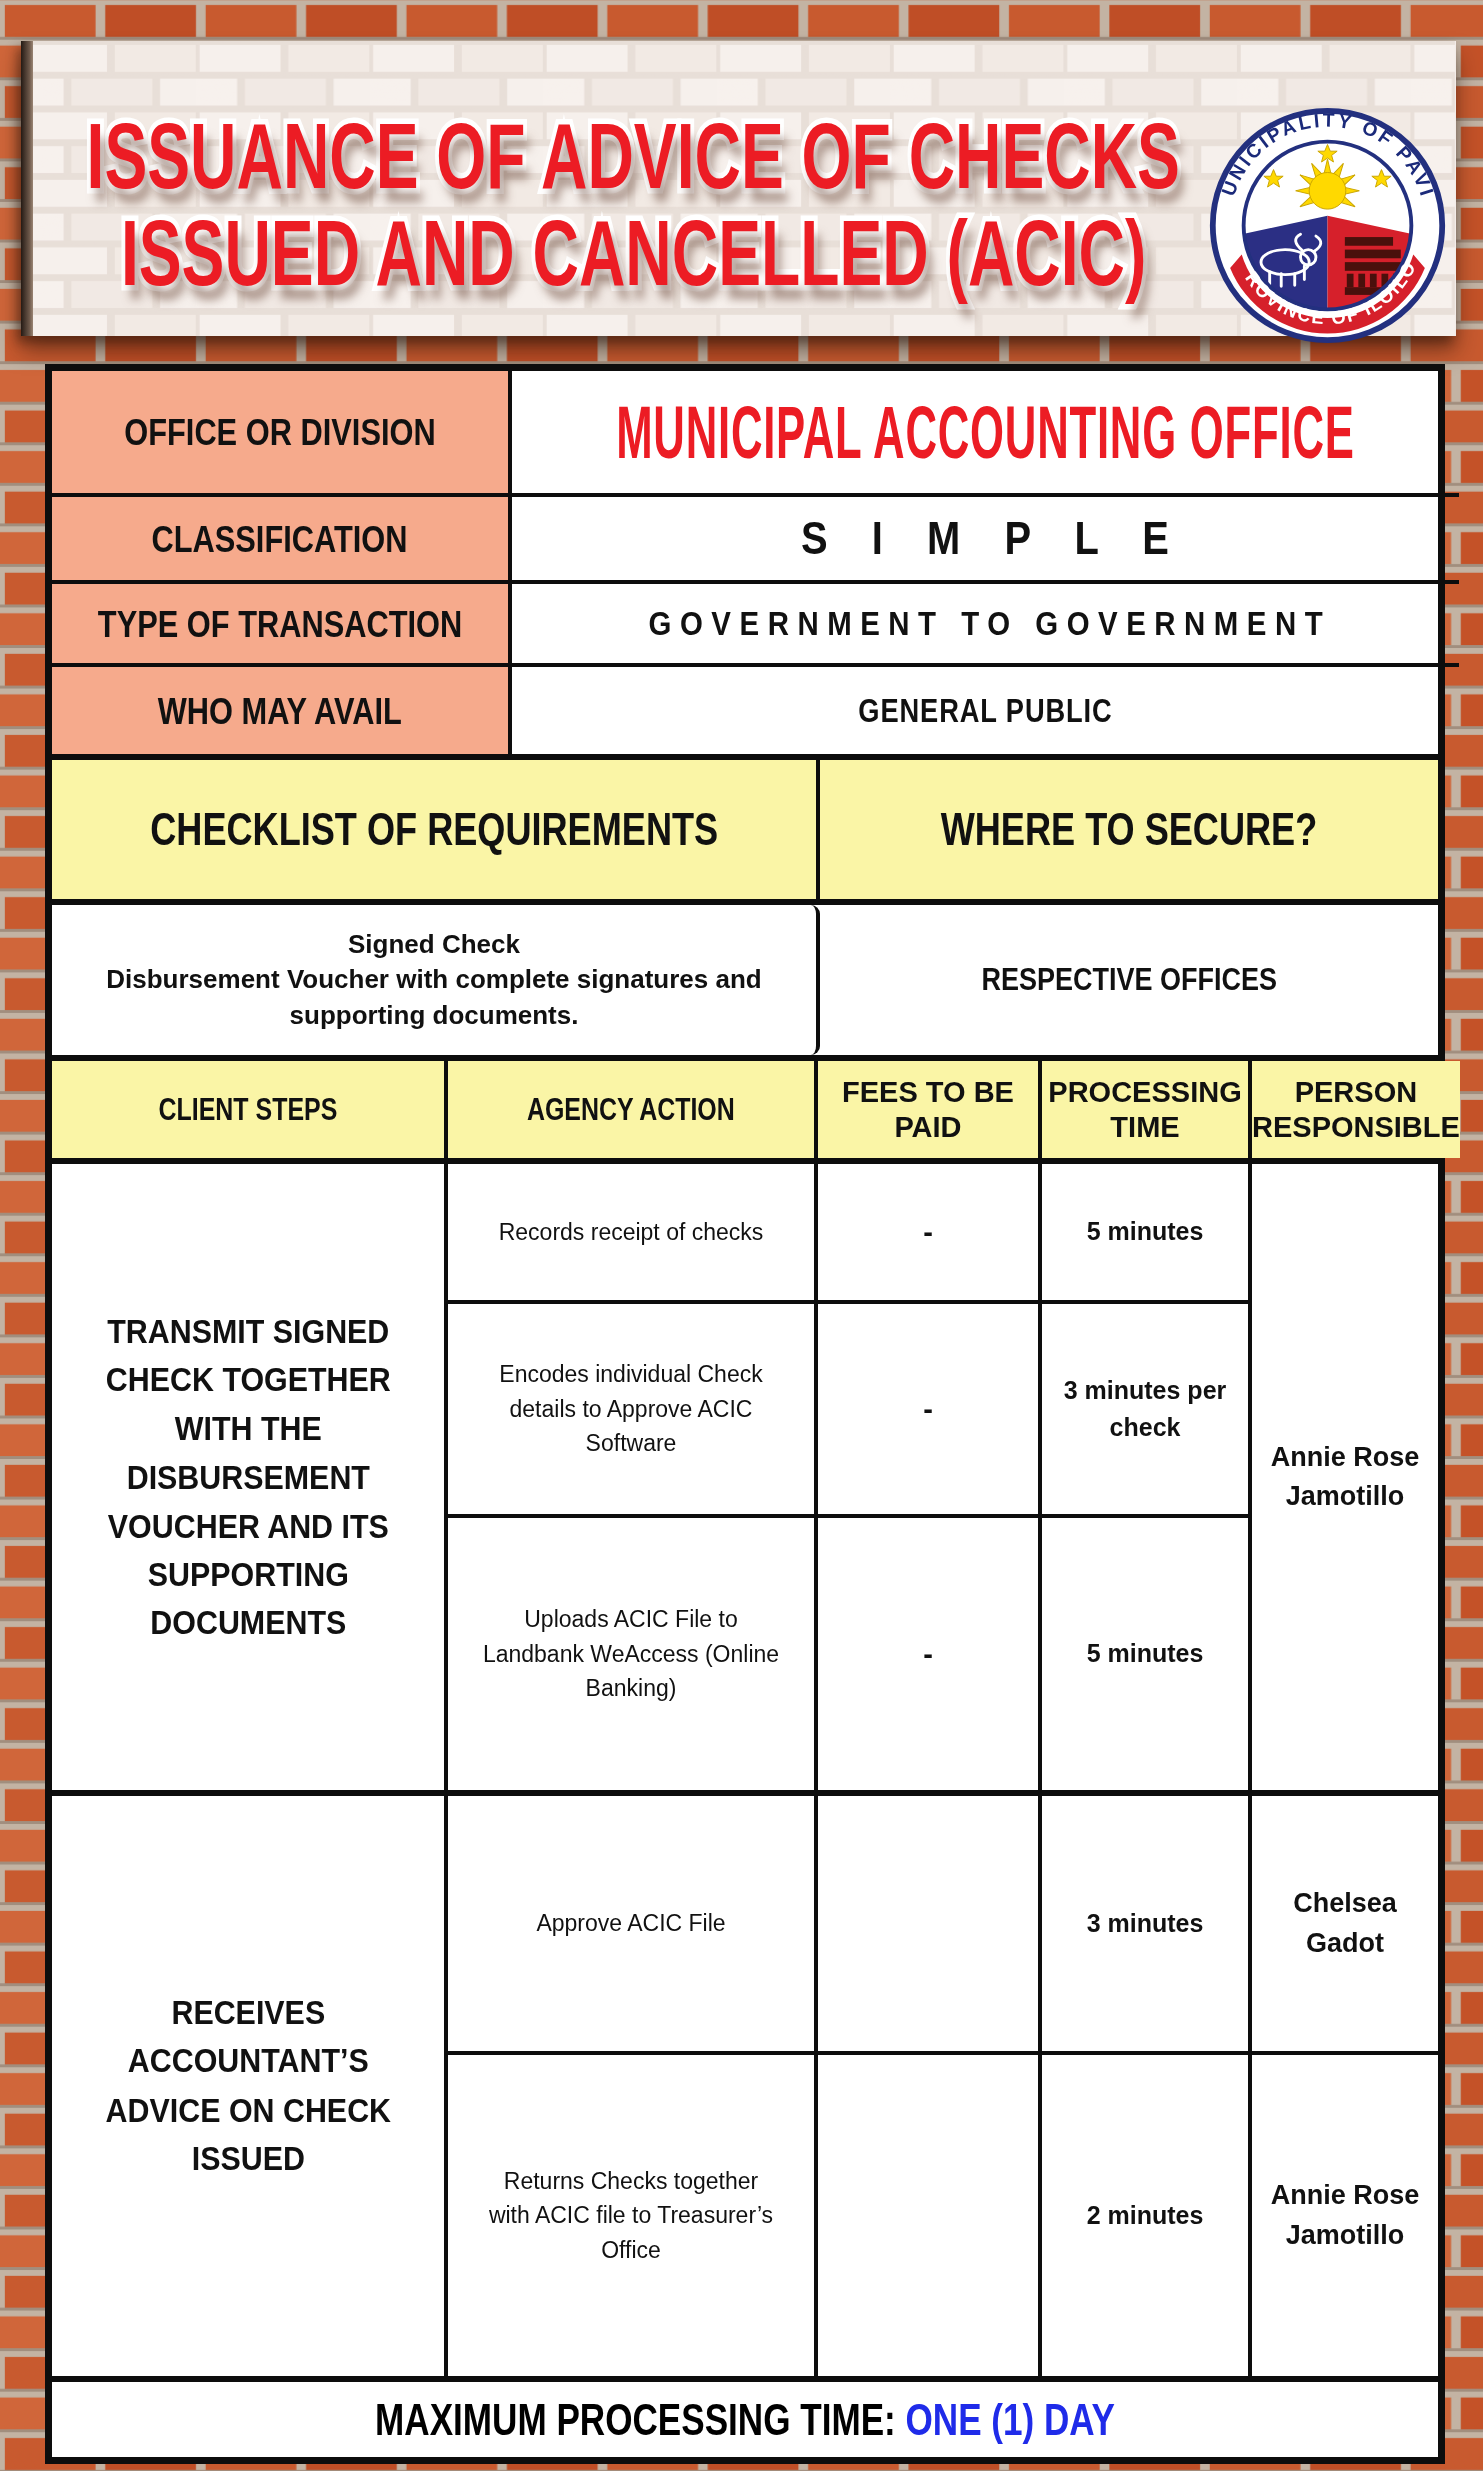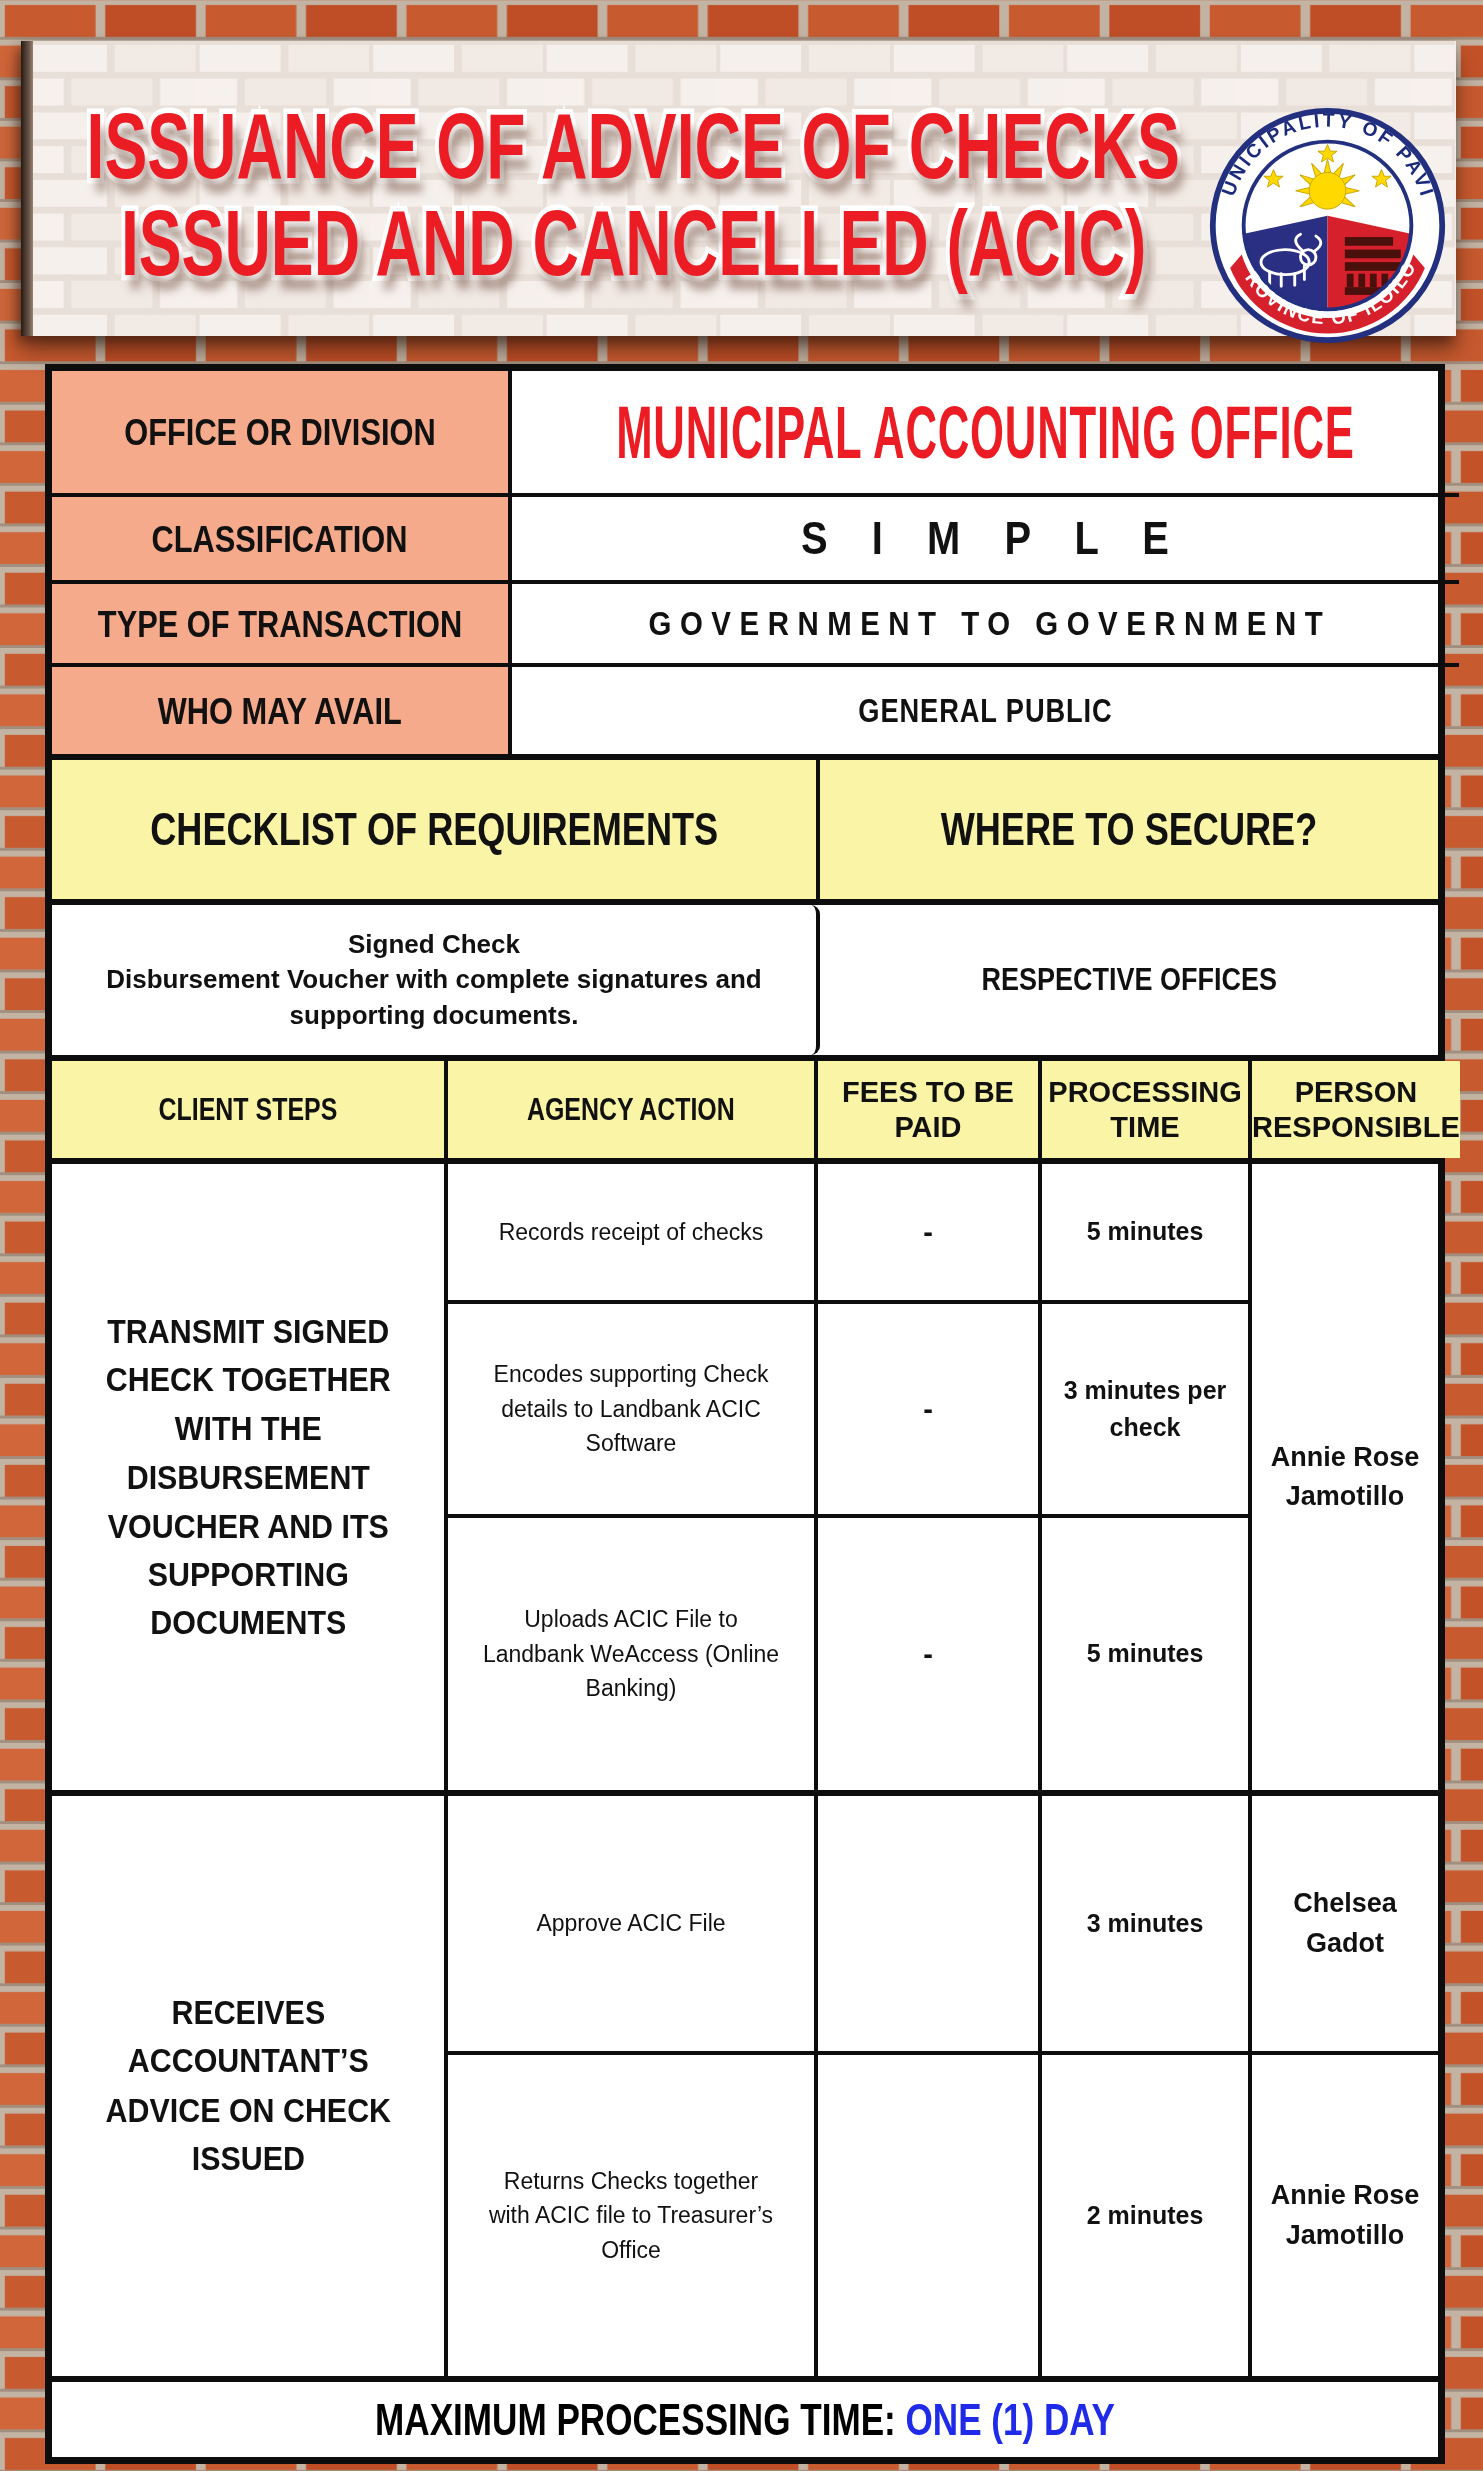--- a/index.html
+++ b/index.html
@@ -19,21 +19,21 @@
     position:absolute;left:21px;top:41px;width:1435px;height:295px;z-index:2;
     background:#f3ece8;
     box-shadow:0 15.4px 21px rgba(40,20,10,.5), -3.9px 5.8px 9.7px rgba(40,20,10,.4);
   }
   .banner-texture{position:absolute;left:0;top:0;}
   .banner-edge{
     position:absolute;left:0;top:0;width:11.6px;height:100%;
     background:linear-gradient(90deg,#241a14,#6d584a 70%,#9a8574);
   }
   .banner-title{
-    position:absolute;left:62px;top:6px;width:1101px;height:100%;
+    position:absolute;left:62px;top:16px;width:1101px;height:100%;
     display:flex;flex-direction:column;justify-content:center;align-items:center;
     text-align:center;
   }
   .banner-title .t{
     display:block;
     font-weight:bold;
     font-size:73px;
     line-height:1.32;
     color:var(--title-red);
     letter-spacing:0px;
@@ -282,21 +282,21 @@
     </div>
 
     <div class="sec grp grp-1">
       <div class="cell client b-r span-rows">
           <span class="tt">TRANSMIT SIGNED CHECK TOGETHER WITH THE DISBURSEMENT VOUCHER AND ITS SUPPORTING DOCUMENTS</span>
         </div>
       <div class="cell action b-r b-b">Records receipt of checks</div>
       <div class="cell fees b-r b-b">-</div>
       <div class="cell ptime b-r b-b">5 minutes</div>
       <div class="cell person span-rows" style="grid-column:5;">Annie Rose Jamotillo</div>
-      <div class="cell action b-r b-b" style="grid-column:2;">Encodes supporting Check details to Landbank ACIC Software</div>
+      <div class="cell action b-r b-b" style="grid-column:2;">Encodes individual Check details to Approve ACIC Software</div>
       <div class="cell fees b-r b-b">-</div>
       <div class="cell ptime b-r b-b">3 minutes per check</div>
       <div class="cell action b-r" style="grid-column:2;">Uploads ACIC File to Landbank WeAccess (Online Banking)</div>
       <div class="cell fees b-r">-</div>
       <div class="cell ptime b-r">5 minutes</div>
     </div>
 
     <div class="sec grp grp-2">
       <div class="cell client b-r span-rows">
           <span class="tt">RECEIVES ACCOUNTANT’S ADVICE ON CHECK ISSUED</span>

